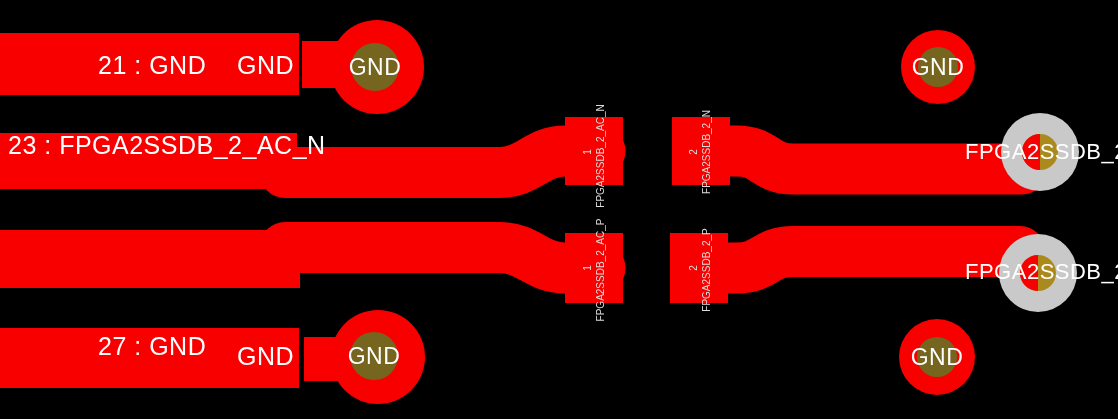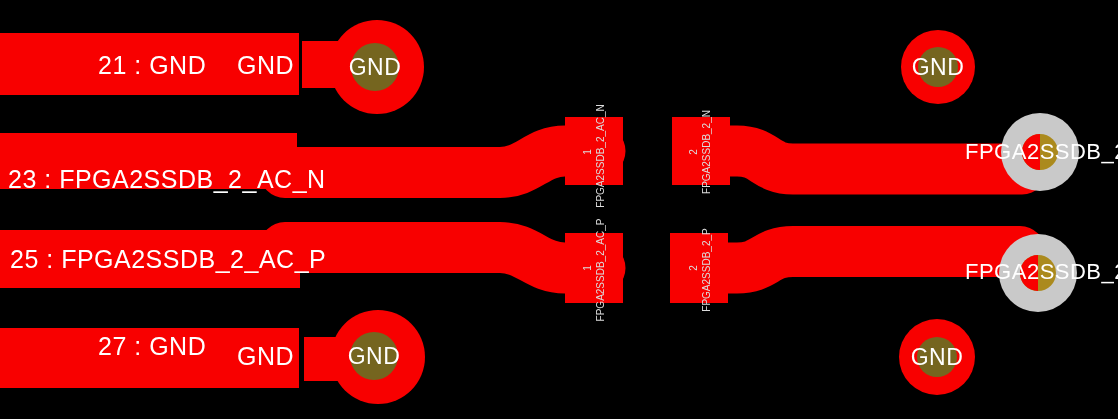--- a/index.html
+++ b/index.html
@@ -95,23 +95,22 @@
       <circle cx="1038" cy="273" r="39" fill="#c9c9c9"></circle>
       <circle cx="1038" cy="273" r="18" fill="#ab8a1d"></circle>
       <path d="M1038 255 A18 18 0 0 0 1038 291 Z" fill="#f80000"></path>
     </g>
   </svg>
 
   <div class="lbl" style="left:98px;top:52px">21 : GND</div>
   <div class="lbl" style="left:237px;top:52px">GND</div>
   <div class="pad-gnd" style="left:335px;top:55px">GND</div>
 
-  <div class="lbl" style="left:8px;top:166px">23 : FPGA2SSDB_2_AC_N</div>
+  <div class="lbl" style="left:8px;top:132px">23 : FPGA2SSDB_2_AC_N</div>
 
-  <div class="lbl" style="left:10px;top:246px">25 : FPGA2SSDB_2_AC_P</div>
 
   <div class="lbl" style="left:98px;top:333px">27 : GND</div>
   <div class="lbl" style="left:237px;top:343px">GND</div>
   <div class="pad-gnd" style="left:334px;top:344px">GND</div>
 
   <div class="pad-gnd" style="left:898px;top:55px">GND</div>
   <div class="pad-gnd" style="left:897px;top:345px">GND</div>
 
   <div class="via-lbl" style="left:965px;top:141px">FPGA2SSDB_2_N</div>
   <div class="via-lbl" style="left:965px;top:261px">FPGA2SSDB_2_P</div>

